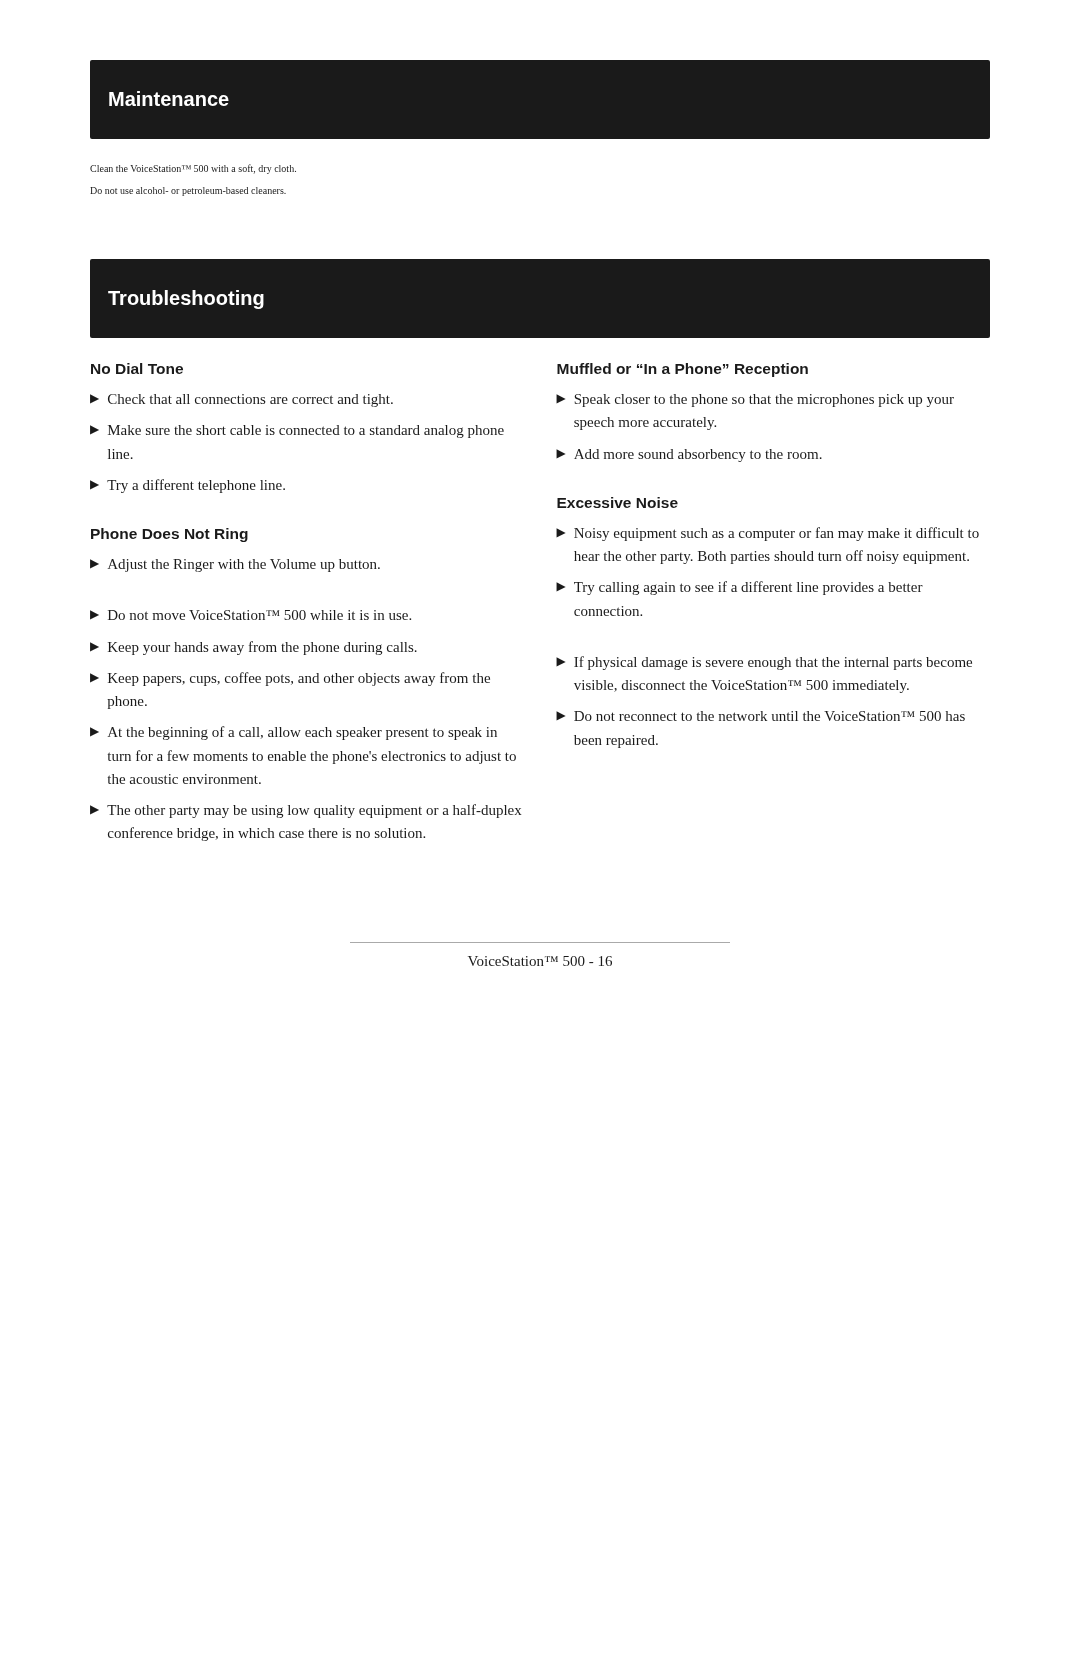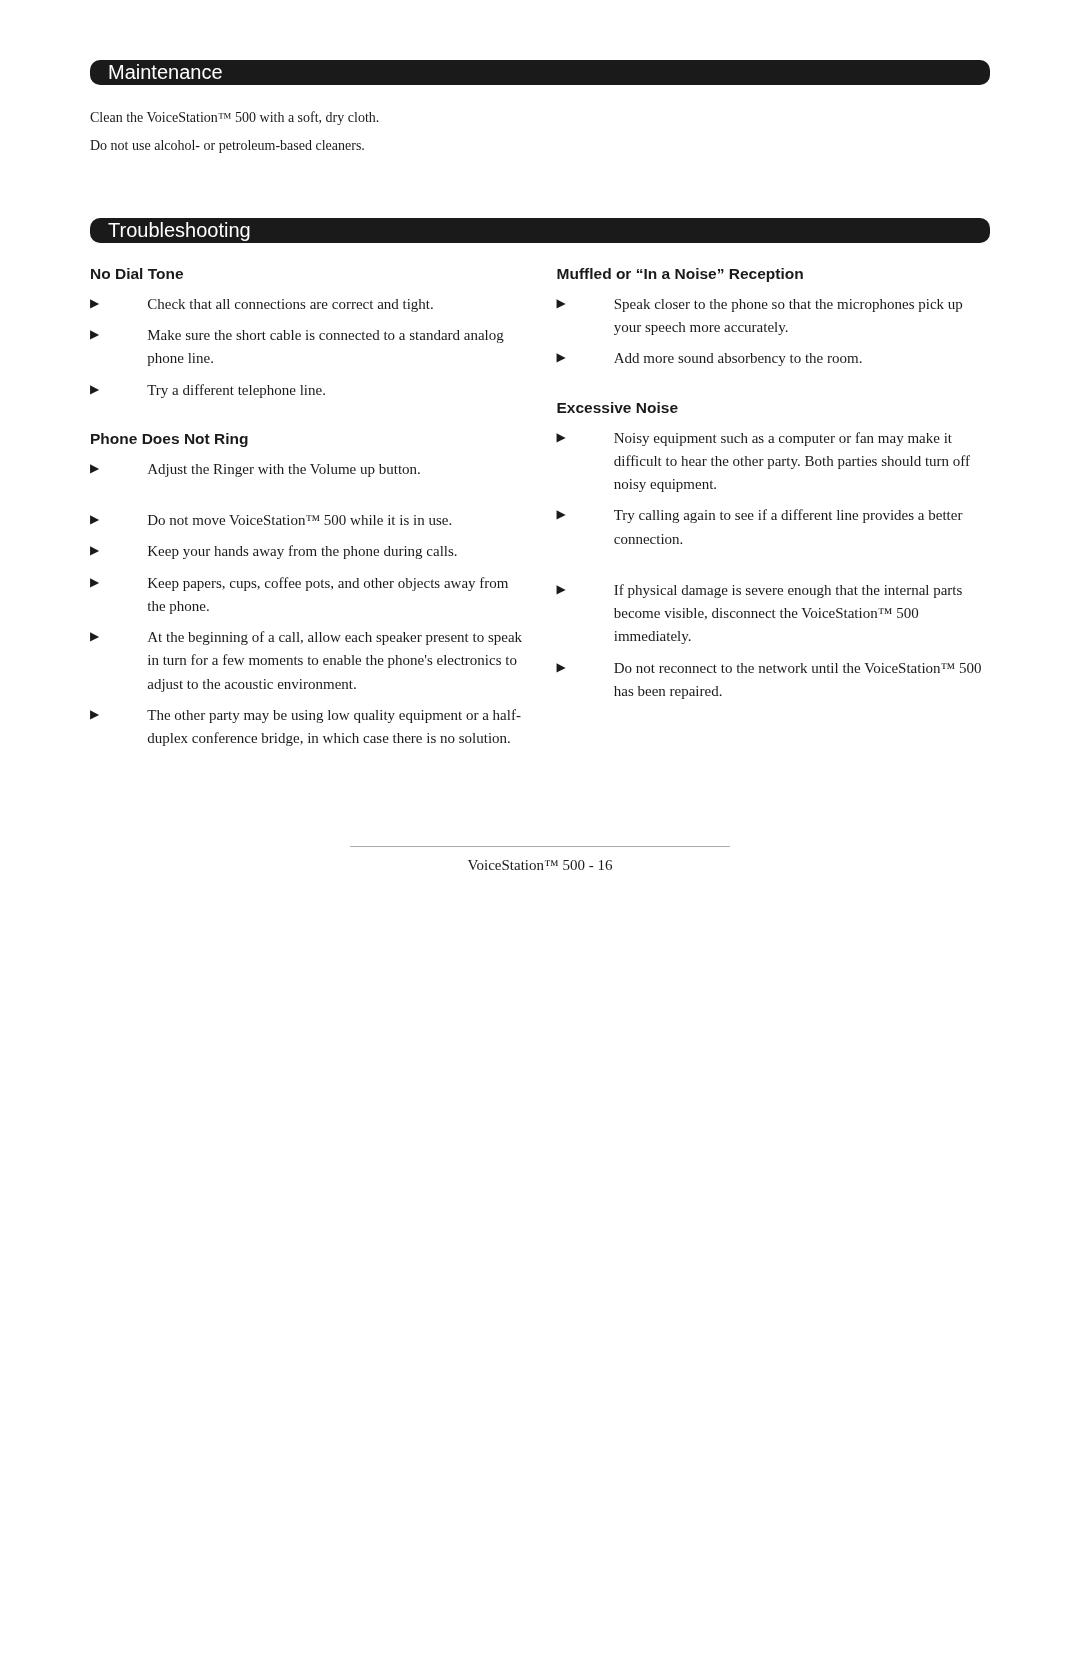--- a/index.html
+++ b/index.html
@@ -14,34 +14,34 @@
       font-size: 15px;
       color: #1a1a1a;
       width: 1080px;
       min-height: 1669px;
       padding: 60px 90px 80px 90px;
     }
 
     .section-header {
       background: #1a1a1a;
       color: #ffffff;
-      padding: 1px 18px;
+      padding: 28px 18px;
       font-size: 20px;
-      font-weight: normal;
+      font-weight: bold;
       font-family: Arial, Helvetica, sans-serif;
       margin-bottom: 22px;
-      border-radius: 10px;
+      border-radius: 2px;
     }
 
     .maintenance-section {
       margin-bottom: 60px;
     }
 
     .maintenance-text {
-      font-size: 14px;
+      font-size: 10px;
       line-height: 1.6;
       margin-bottom: 6px;
     }
 
     .troubleshooting-section {
       margin-bottom: 60px;
     }
 
     .two-col {
       display: grid;
@@ -77,21 +77,20 @@
 
     .bullet-list li .arrow {
       flex-shrink: 0;
       margin-right: 8px;
       margin-top: 1px;
       font-size: 12px;
     }
 
     .bullet-list li .bullet-text {
       flex: 1;
-      margin-left: 40px;
     }
 
     .footer-wrapper {
       margin-top: 68px;
       text-align: center;
       border-top: 1px solid #aaa;
       padding-top: 10px;
       width: 380px;
       margin-left: auto;
       margin-right: auto;
@@ -164,21 +163,21 @@
             <span class="bullet-text">The other party may be using low quality equipment or a half-duplex conference bridge, in which case there is no solution.</span>
           </li>
         </ul>
       </div>
 
     </div>
 
     <div class="right-column">
 
       <div class="subsection">
-        <div class="subsection-title">Muffled or “In a Noise” Reception</div>
+        <div class="subsection-title">Muffled or “In a Phone” Reception</div>
         <ul class="bullet-list">
           <li>
             <span class="arrow">▶</span>
             <span class="bullet-text">Speak closer to the phone so that the microphones pick up your speech more accurately.</span>
           </li>
           <li>
             <span class="arrow">▶</span>
             <span class="bullet-text">Add more sound absorbency to the room.</span>
           </li>
         </ul>

